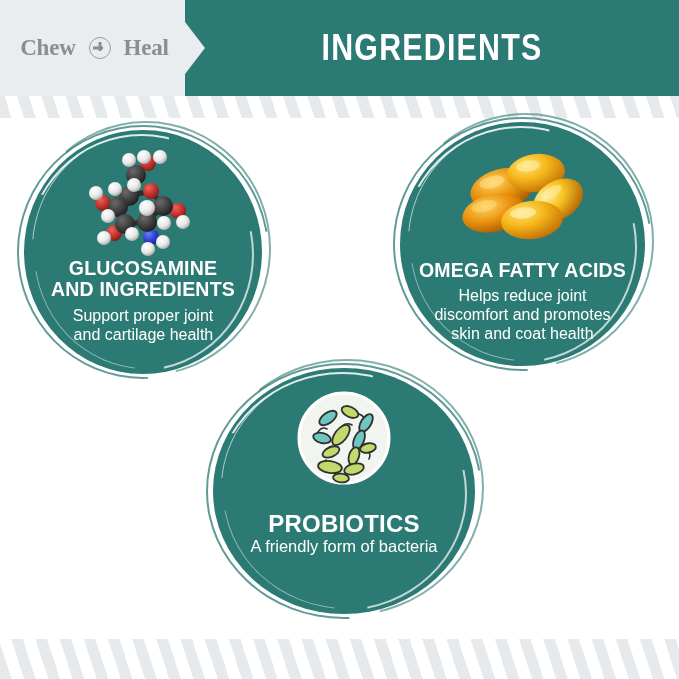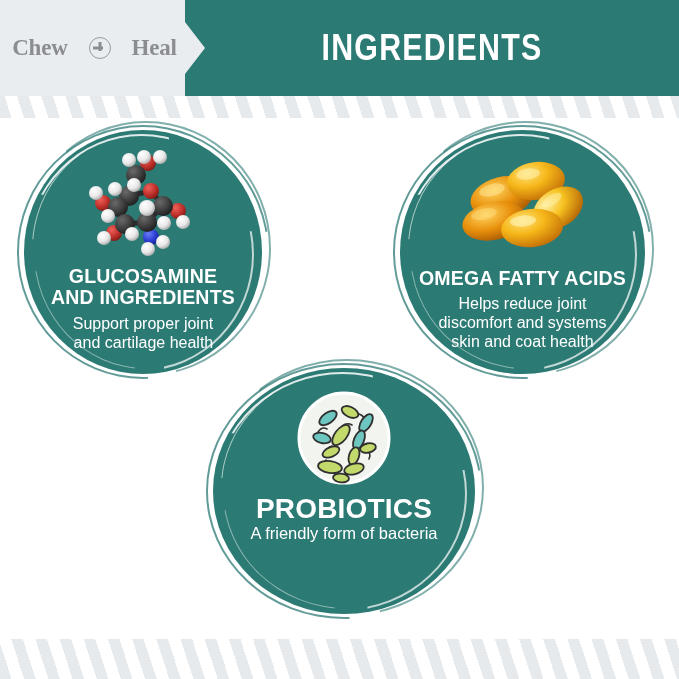--- a/index.html
+++ b/index.html
@@ -49,21 +49,21 @@
   }
   #logo {
     position: absolute;
     left: 12px;
     top: 28px;
     width: 165px;
     height: 40px;
     display: flex;
     align-items: center;
     justify-content: center;
-    gap: 19px;
+    gap: 11px;
   }
   .logo-word {
     font-family: "Liberation Serif", serif;
     font-weight: bold;
     font-size: 23px;
     color: #8b8d90;
     letter-spacing: -0.2px;
   }
   .logo-plus {
     position: relative;
@@ -183,21 +183,21 @@
   }
 
   #circle-glucosamine {
     left: 24px;
     top: 130px;
     width: 238px;
     height: 244px;
   }
   #circle-omega {
     left: 400px;
-    top: 130px;
+    top: 122px;
     width: 245px;
     height: 244px;
   }
   #circle-probiotics {
     left: 213px;
     top: 368px;
     width: 262px;
     height: 246px;
   }
 
@@ -215,29 +215,29 @@
     line-height: 1.08;
     letter-spacing: 0.2px;
   }
   .circle-desc {
     color: #ffffff;
     text-align: center;
     line-height: 1.18;
   }
 
   #circle-glucosamine .icon-slot { height: 116px; margin-top: 12px; }
-  #circle-glucosamine .circle-title { font-size: 19.5px; margin-top: 8px; }
+  #circle-glucosamine .circle-title { font-size: 19.5px; margin-top: 0; }
   #circle-glucosamine .circle-desc { font-size: 16px; margin-top: 7px; text-align: right; }
 
   #circle-omega .icon-slot { height: 120px; margin-top: 16px; }
   #circle-omega .circle-title { font-size: 19.5px; margin-top: 2px; }
   #circle-omega .circle-desc { font-size: 16px; margin-top: 6px; }
 
   #circle-probiotics .icon-slot { height: 104px; margin-top: 18px; }
-  #circle-probiotics .circle-title { font-size: 28px; margin-top: 4px; }
+  #circle-probiotics .circle-title { font-size: 24px; margin-top: 21px; }
   #circle-probiotics .circle-desc { font-size: 16.5px; margin-top: 0; }
 </style>
 </head>
 <body>
 
 <div id="page">
 
   <div id="header">
     <div id="header-teal"></div>
     <div id="header-notch"></div>
@@ -385,21 +385,21 @@
         <ellipse cx="74" cy="78" rx="31" ry="19" fill="url(#capA)" transform="rotate(-6 74 78)"></ellipse>
         <ellipse cx="65" cy="71" rx="13" ry="5.5" fill="#fff5bb" opacity="0.6" transform="rotate(-6 65 71)"></ellipse>
       </svg>
     </div>
 
     <div class="circle-title">
       <div>OMEGA FATTY ACIDS</div>
     </div>
     <div class="circle-desc">
       <div>Helps reduce joint</div>
-      <div>discomfort and systems</div>
+      <div>discomfort and promotes</div>
       <div>skin and coat health</div>
     </div>
   </div>
 
   <div id="circle-probiotics" class="circle">
     <span class="ring ring-a"></span>
     <span class="ring ring-b"></span>
     <span class="ring ring-white-a"></span>
     <span class="ring ring-white-b"></span>
     <span class="ring ring-white-c"></span>

